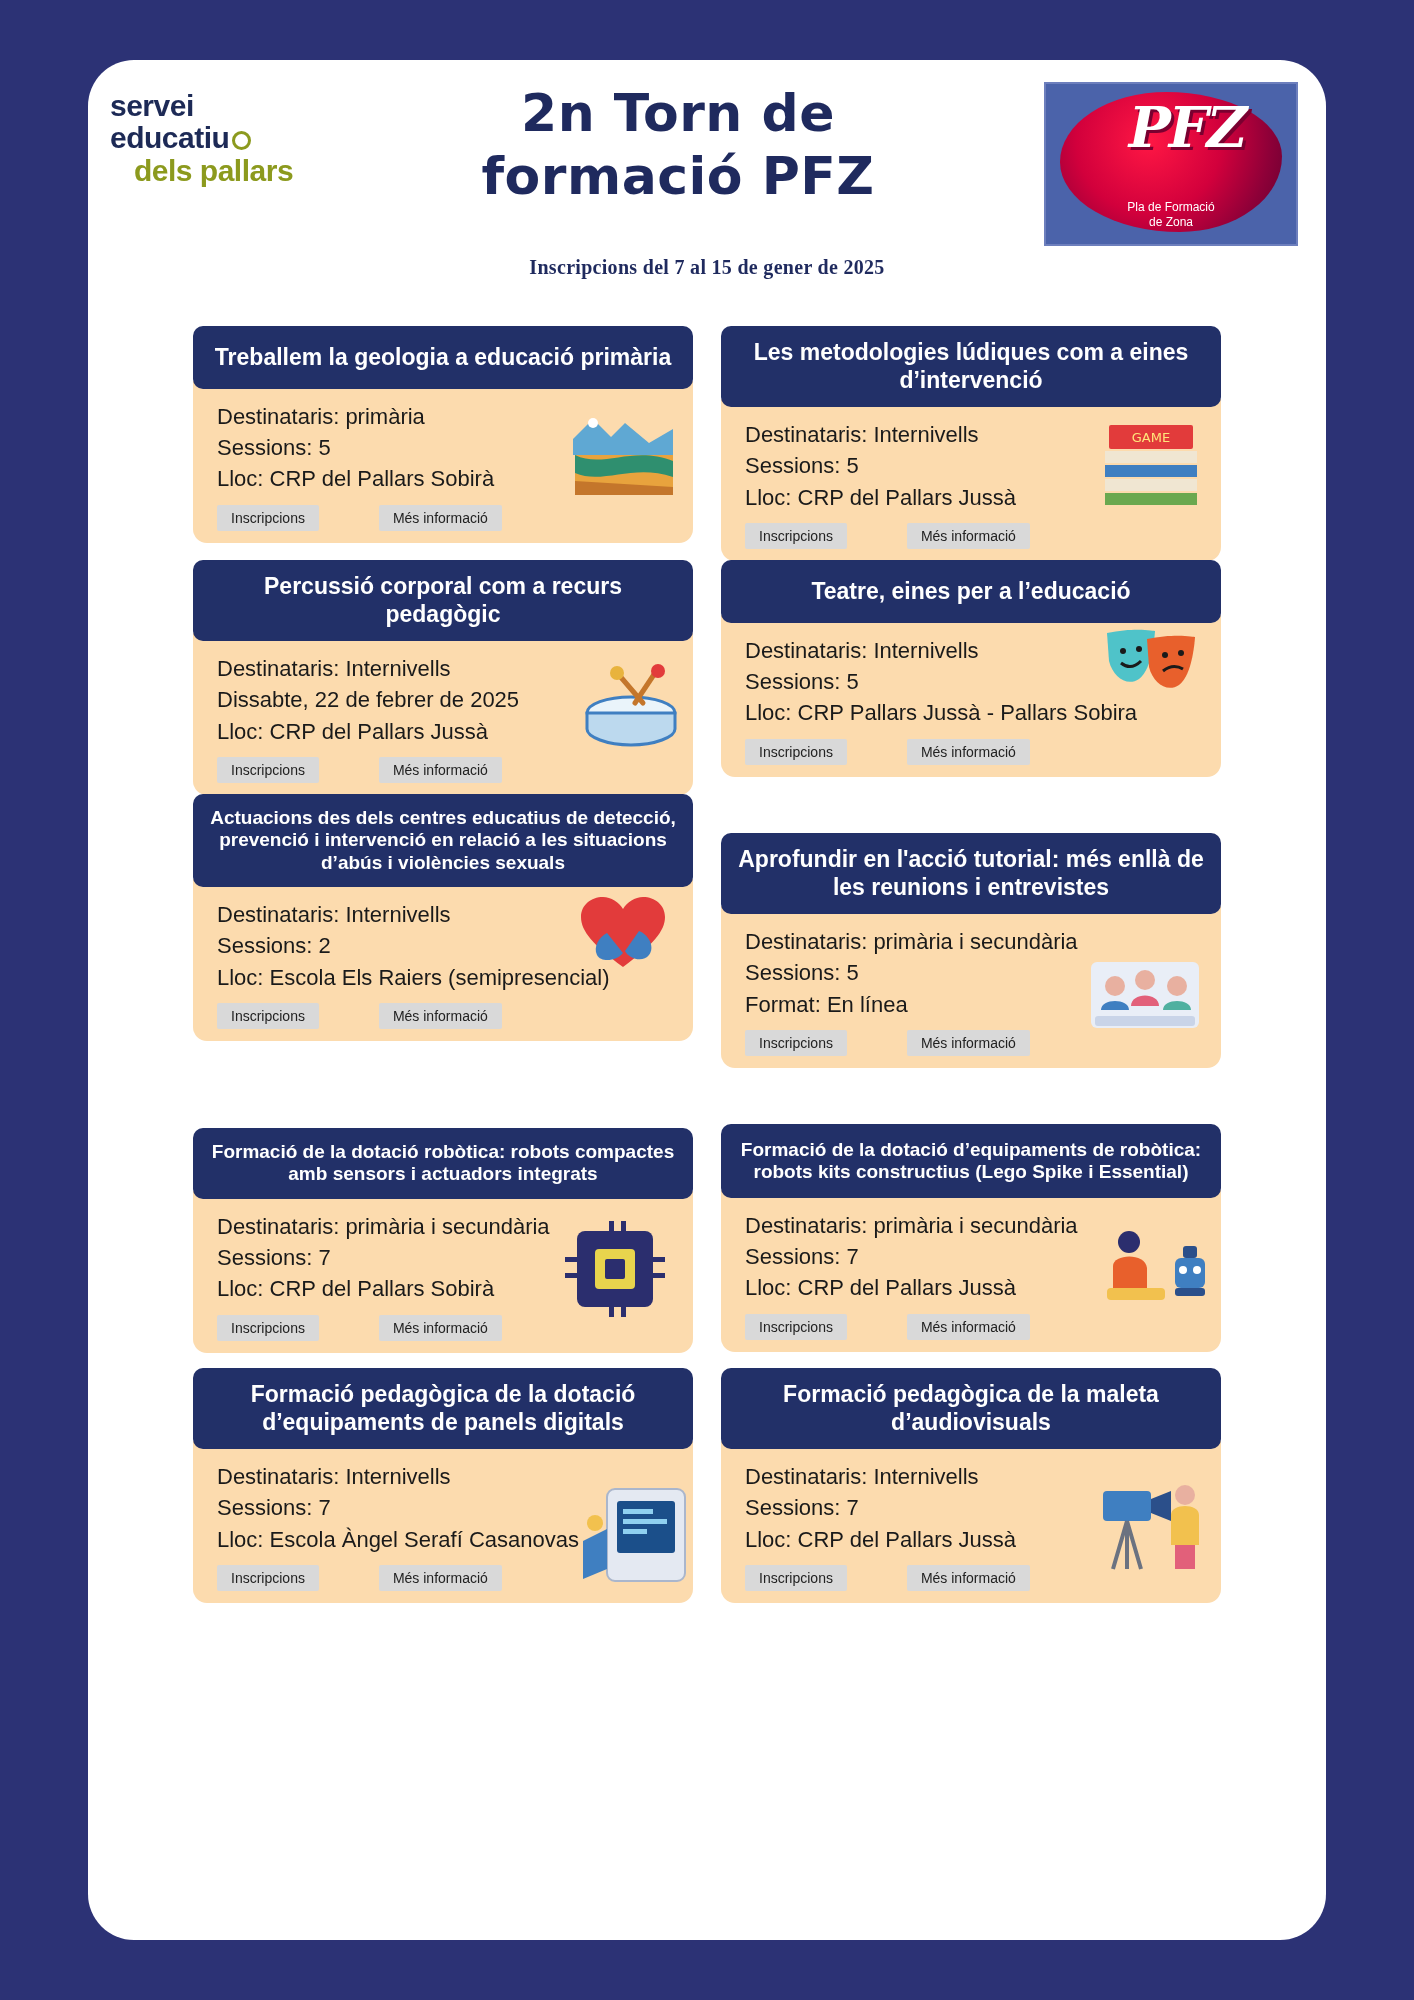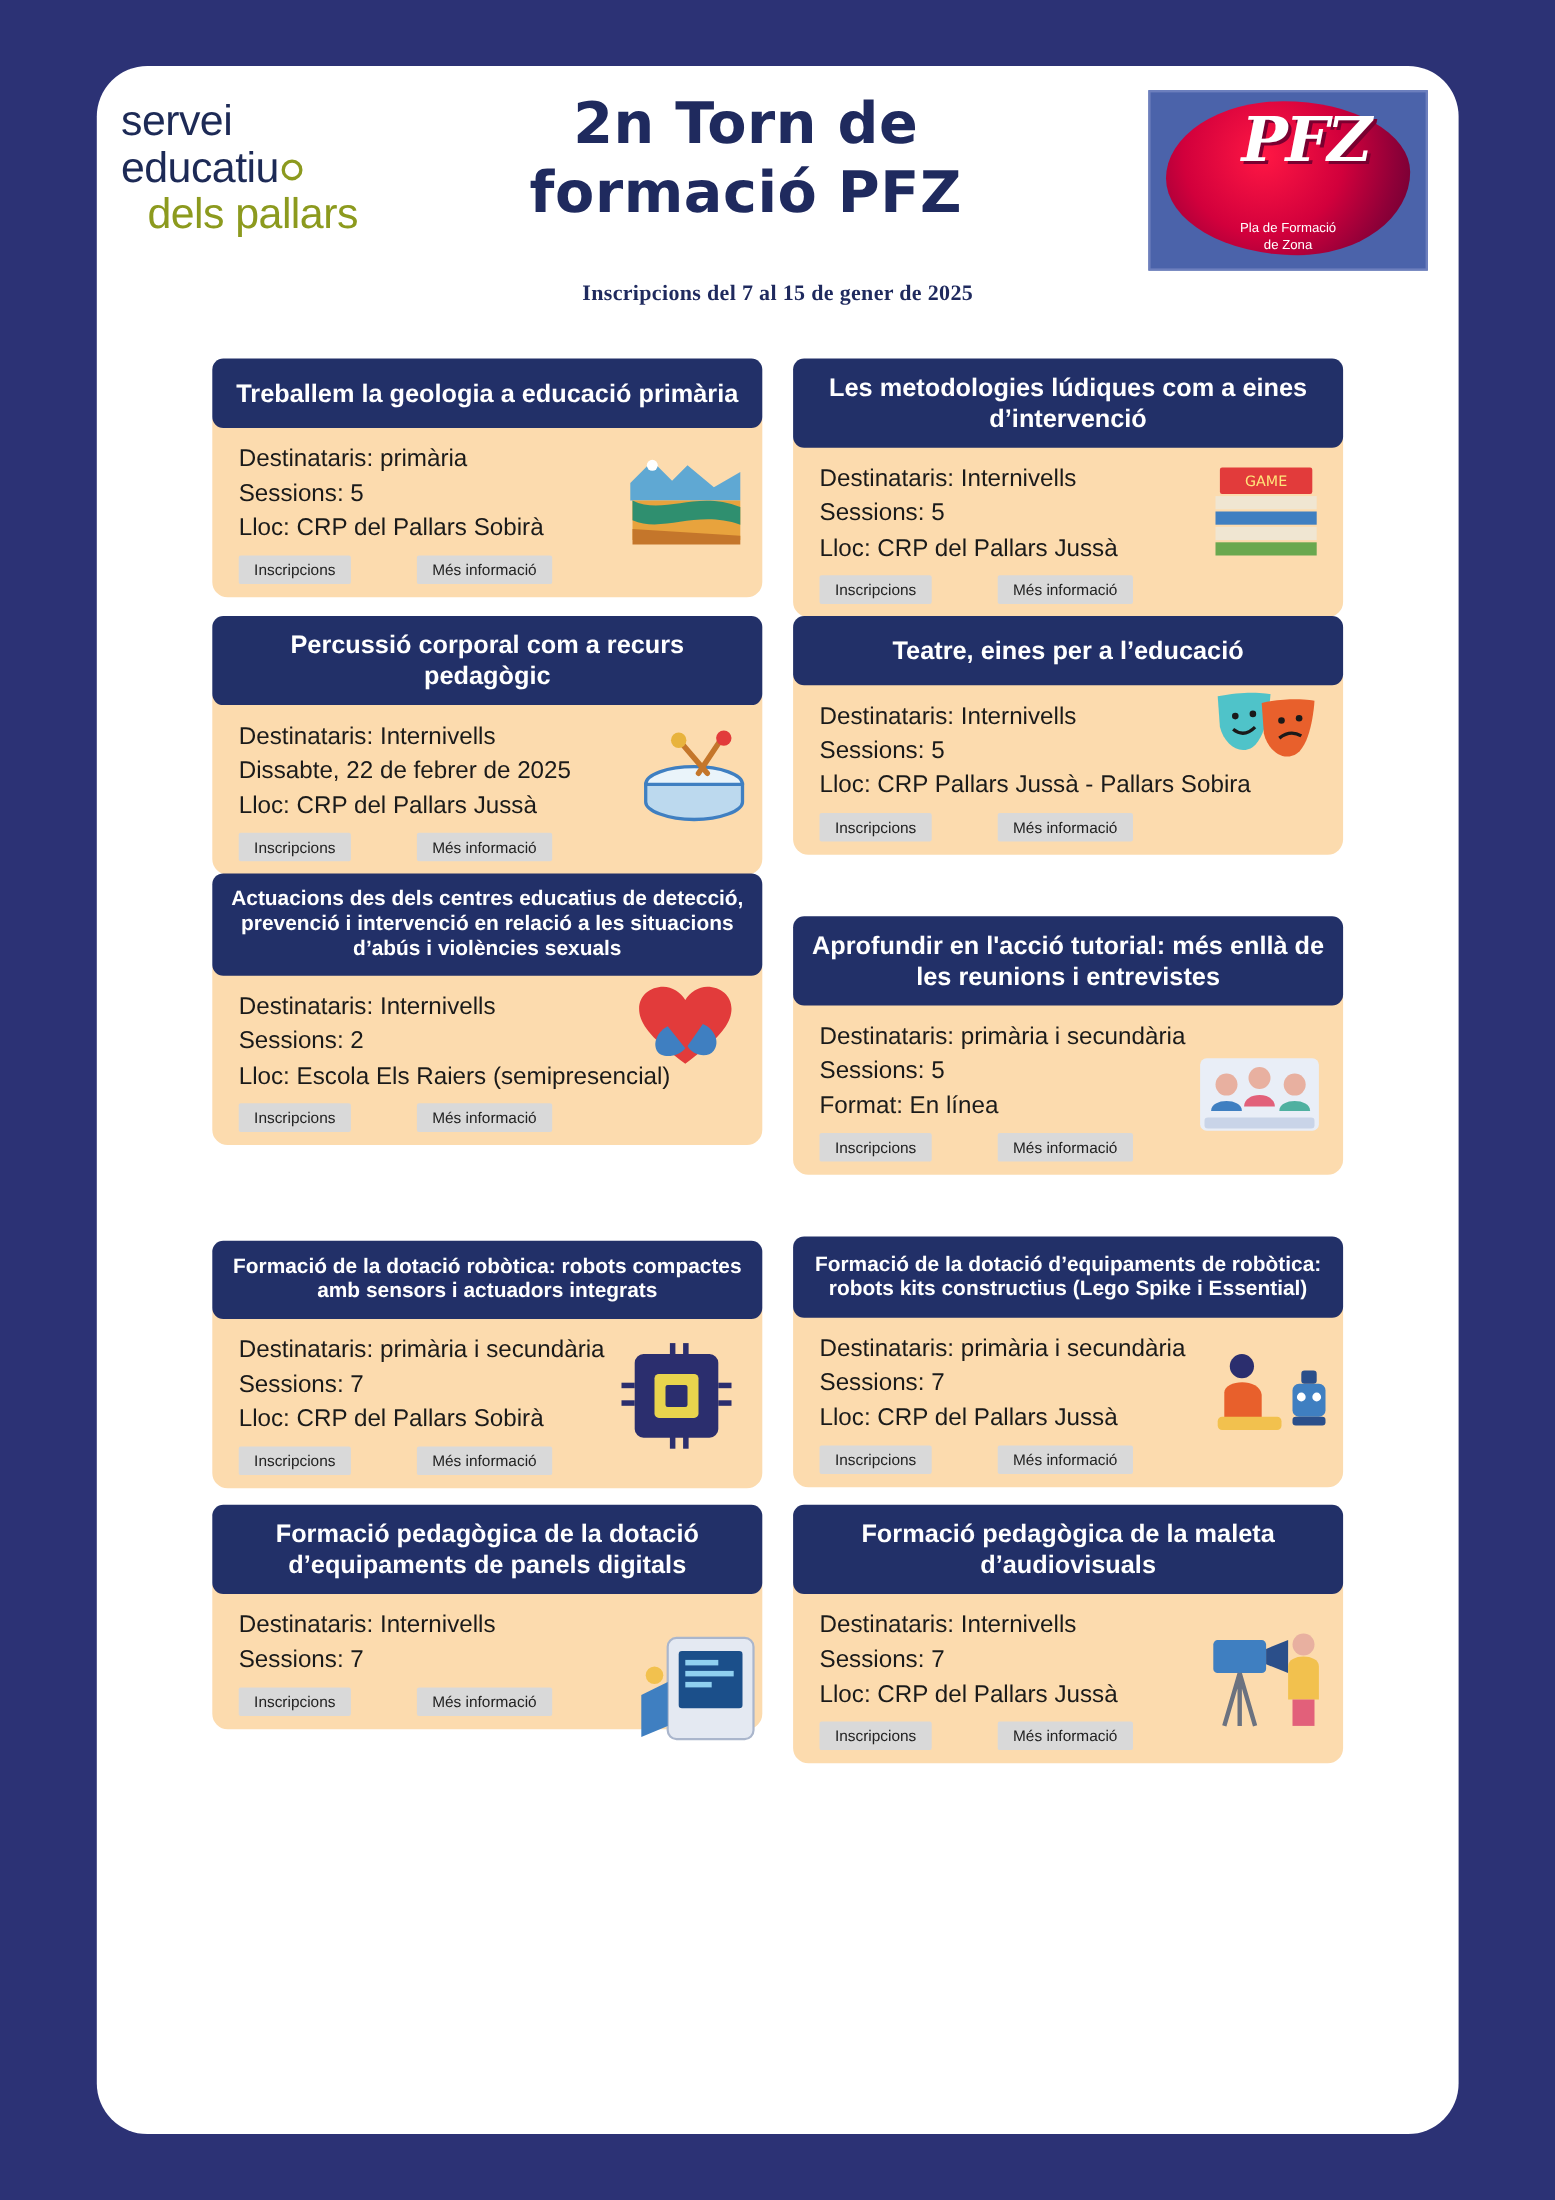--- a/index.html
+++ b/index.html
@@ -18,21 +18,21 @@
   }
   
   .header{
     position:relative;
     height:250px;
   }
   .logo-se{
     position:absolute;left:22px;top:30px;width:300px;
   }
   .logo-se .l1,.logo-se .l2,.logo-se .l3{
-    font-weight:normal;font-size:39px;letter-spacing:-0.5px;line-height:1.08;
+    font-weight:bold;font-size:30px;letter-spacing:-0.5px;line-height:1.08;
   }
   .logo-se .l1,.logo-se .l2{color:#1d2a56;}
   .logo-se .l3{color:#8c9a1e;margin-left:24px;}
   .logo-se .dot{
     display:inline-block;width:13px;height:13px;border-radius:50%;
     border:3px solid #8c9a1e;vertical-align:middle;margin-left:3px;
   }
   .title-main{
     position:absolute;left:300px;top:22px;width:580px;
     text-align:center;
@@ -388,20 +388,21 @@
             <rect x="44" y="18" width="58" height="52" rx="3" fill="#1b4f8a"></rect>
             <rect x="50" y="26" width="30" height="5" fill="#8fd0f0"></rect>
             <rect x="50" y="36" width="44" height="5" fill="#8fd0f0"></rect>
             <rect x="50" y="46" width="24" height="5" fill="#8fd0f0"></rect>
             <path d="M10 58 L34 46 L34 86 L10 96 Z" fill="#3f7fc1"></path>
             <circle cx="22" cy="40" r="8" fill="#f2c14e"></circle>
           </svg>
         </div>
         <div class="line">Destinataris: Internivells</div>
         <div class="line">Sessions: 7</div>
+        <div class="line">Lloc: Escola Àngel Serafí Casanovas</div>
         <div class="btns">
           <button class="btn">Inscripcions</button>
           <button class="btn">Més informació</button>
         </div>
       </div>
     </div>
 
     <div class="card" style="left:574px;top:1058px;">
       <div class="card-head">Formació pedagògica de la maleta d’audiovisuals</div>
       <div class="card-body">

